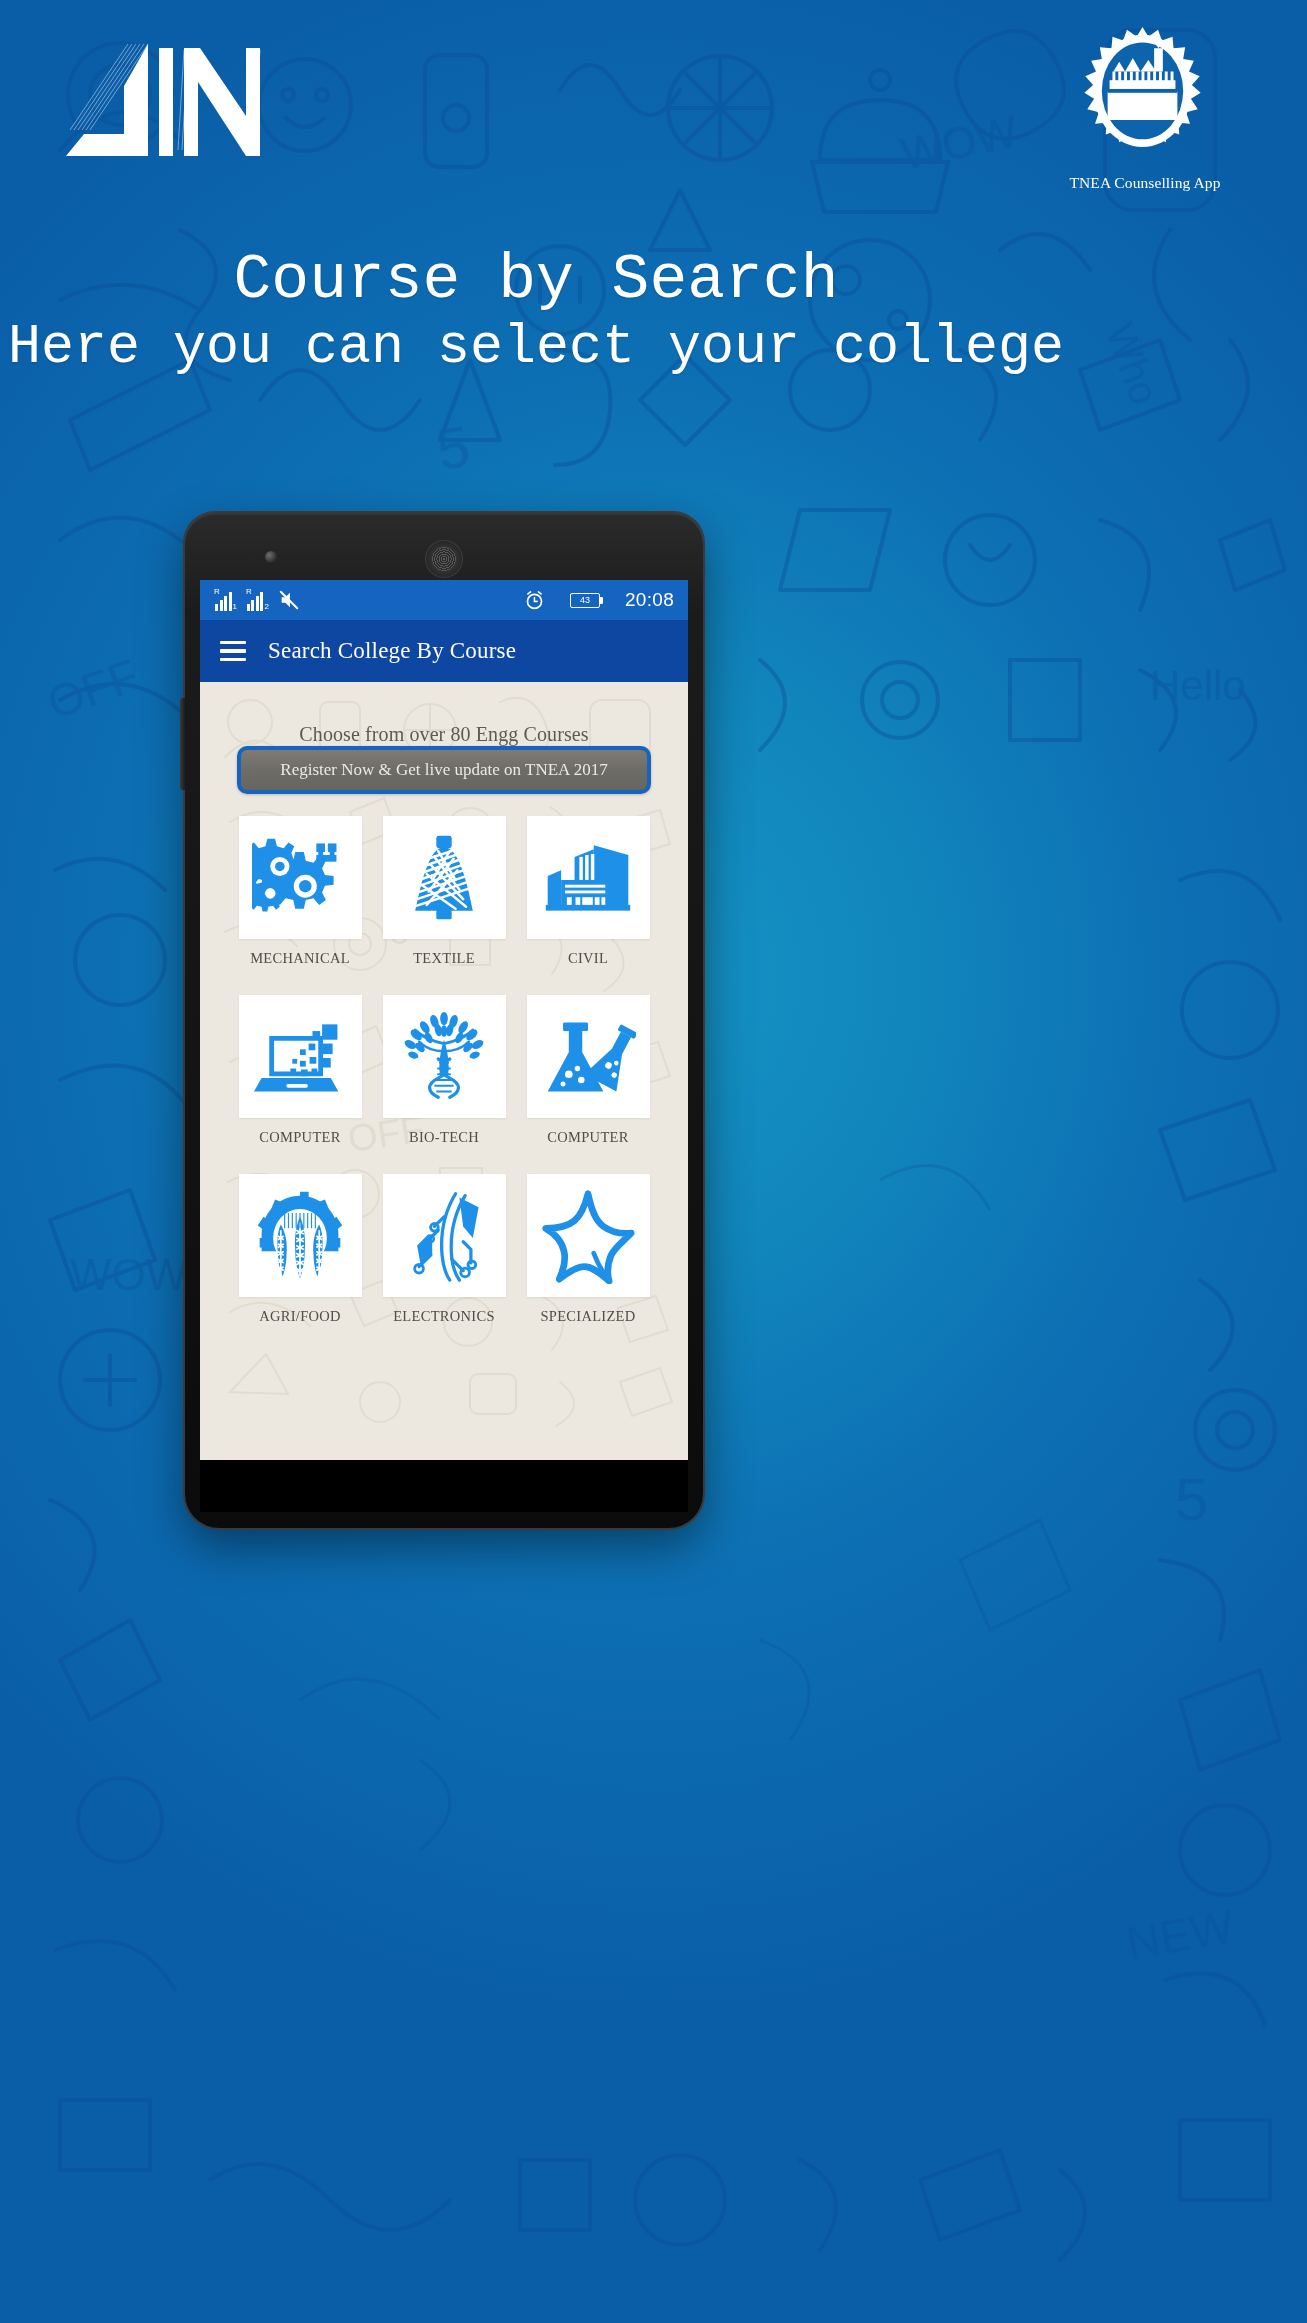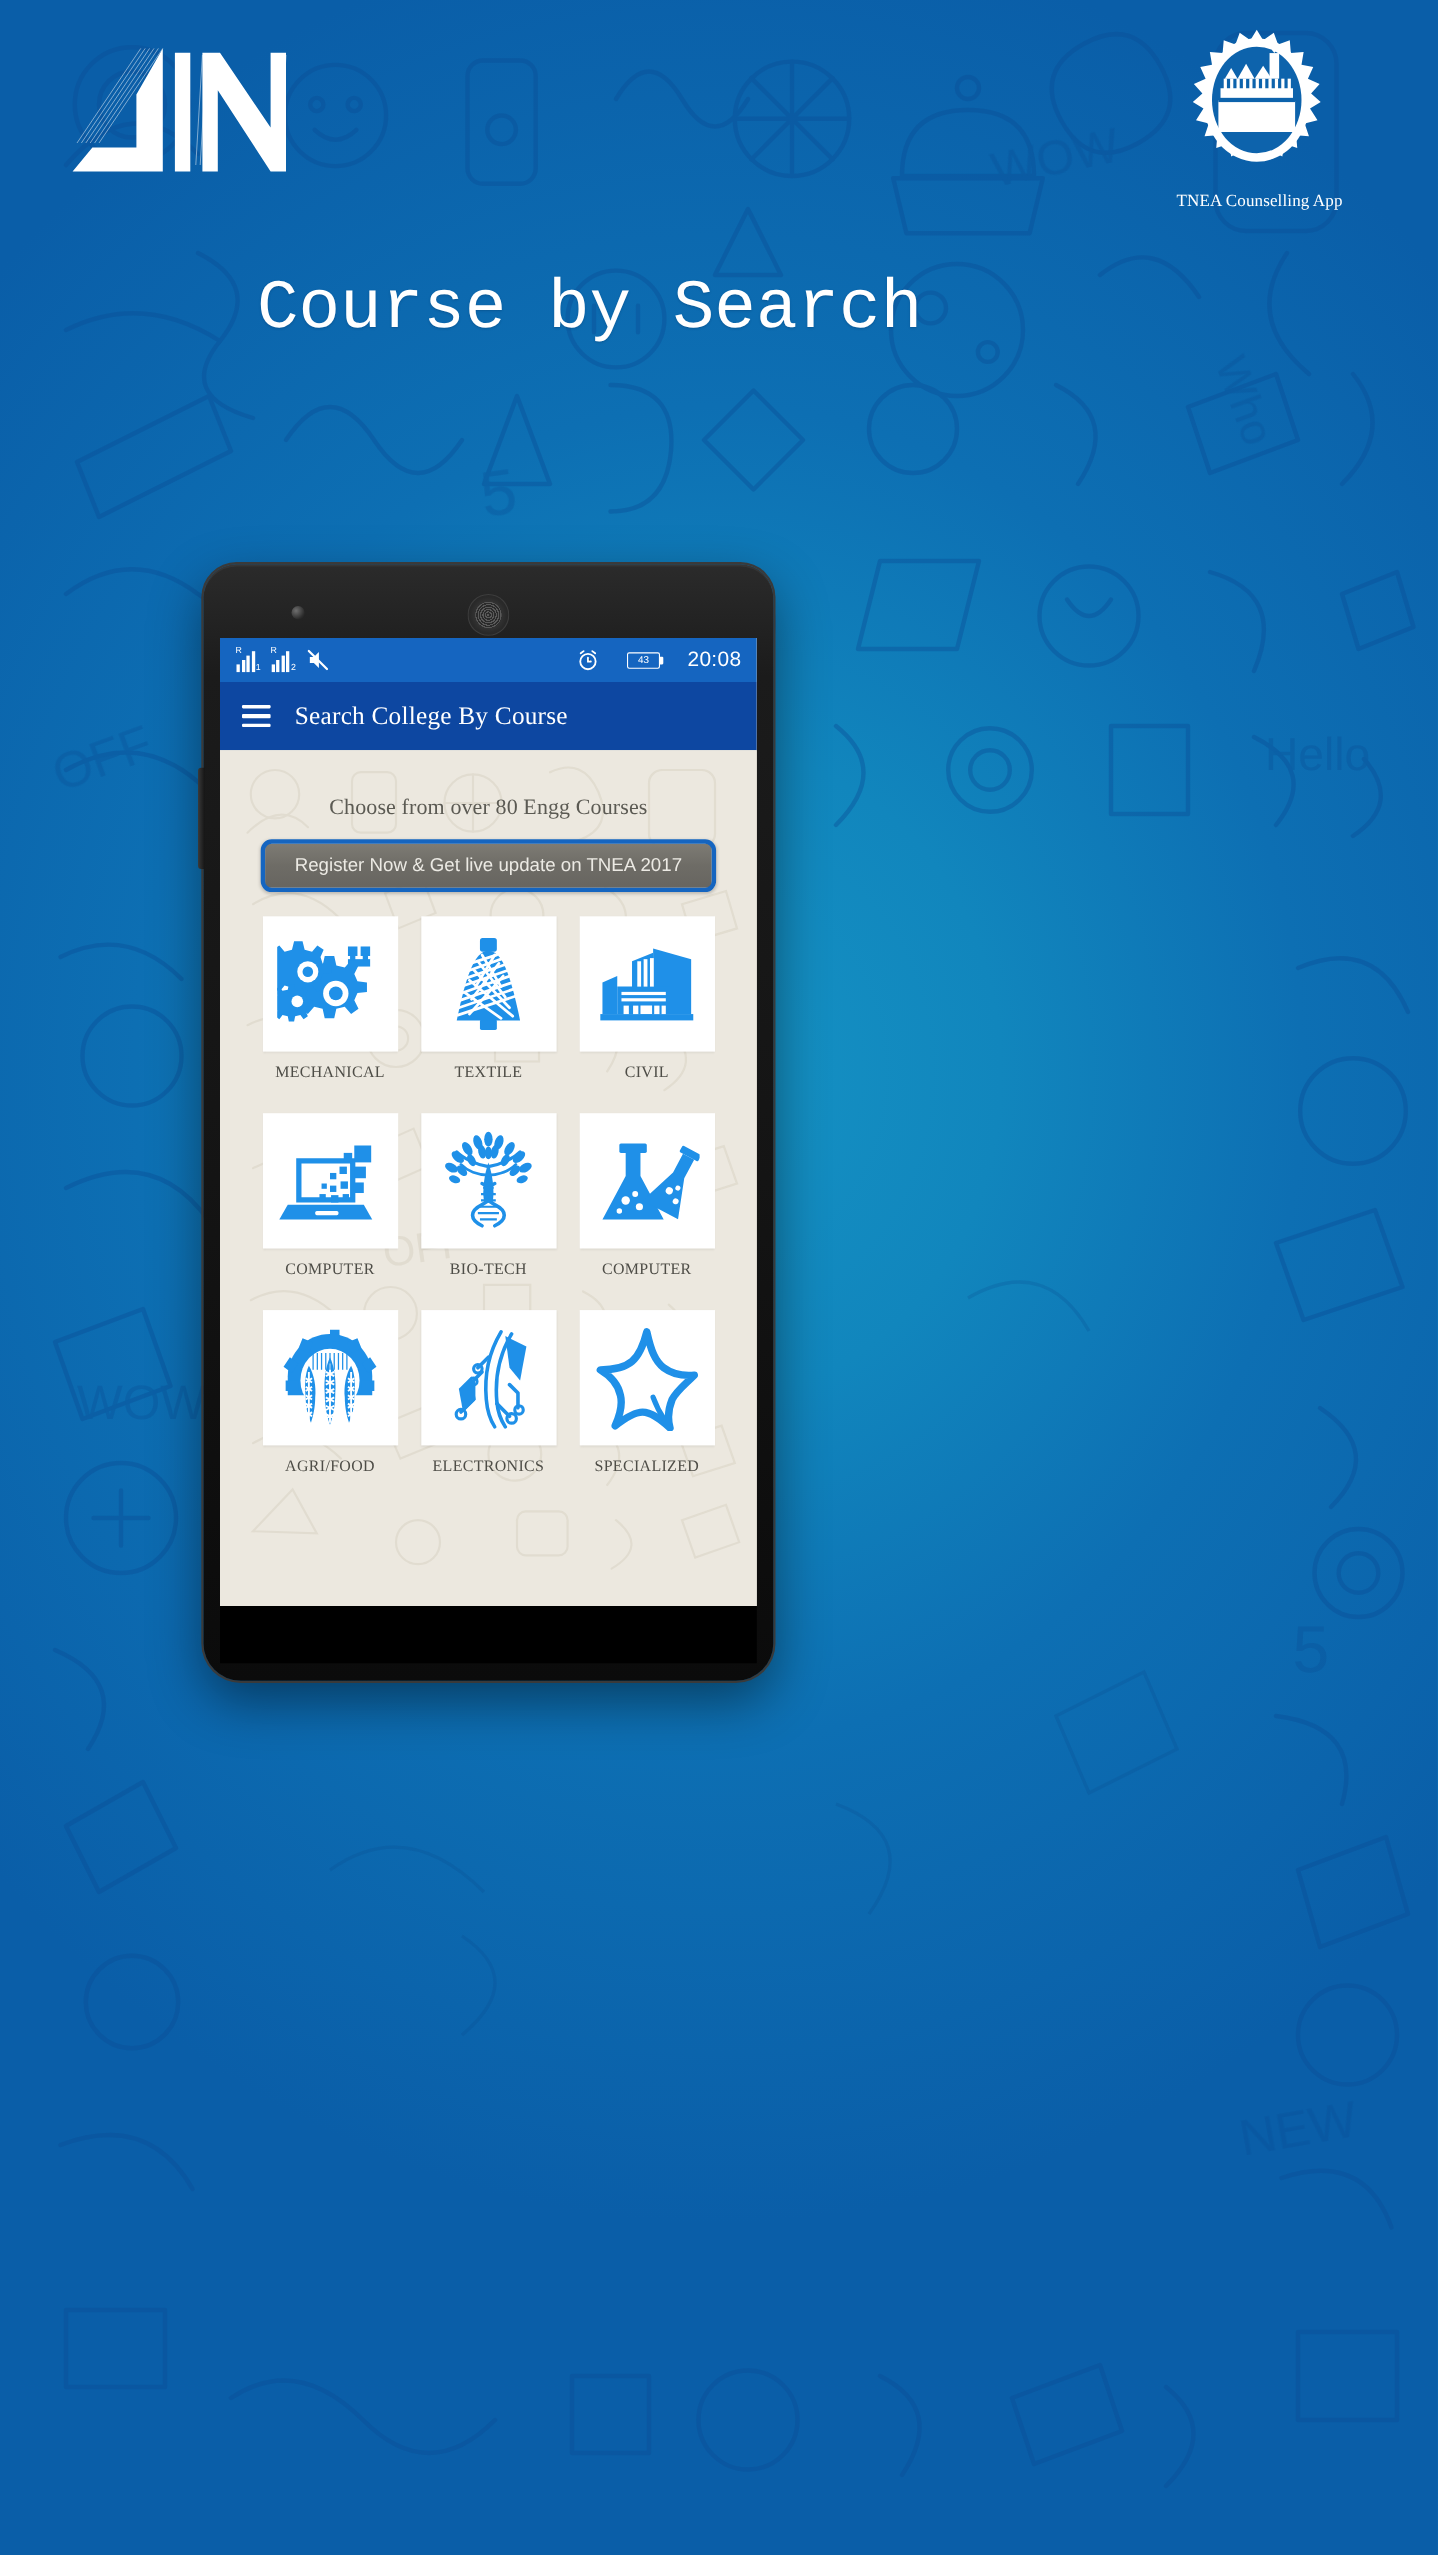--- a/index.html
+++ b/index.html
@@ -132,25 +132,25 @@
   }
   #content-doodle { position:absolute; inset:0; opacity:.30; }
 
   #choose-text {
     position:relative; text-align:center; color:#5b5a53;
     font-size:20px; font-family:"Liberation Serif",serif;
     padding-top:41px; letter-spacing:.1px;
   }
 
   #register-btn {
-    position:relative; margin:17px auto 0; width:414px; height:48px;
+    position:relative; margin:0 auto 0; width:414px; height:48px;
     background:linear-gradient(180deg,#7d7b74 0%,#6e6c66 50%,#676560 100%);
     border:4px solid #1565c0; border-radius:10px;
     display:flex; align-items:center; justify-content:center;
-    color:#eceae4; font-size:17px; font-family:Liberation Sans, sans-serif;
+    color:#eceae4; font-size:17px; font-family:Liberation Serif, serif;
     cursor:pointer; box-shadow:0 1px 3px rgba(0,0,0,.2);
   }
 
   
   #grid {
     position:relative; margin-top:22px;
     display:grid; grid-template-columns:repeat(3,1fr);
     row-gap:28px; padding:0 28px;
     justify-items:center;
   }
@@ -335,20 +335,21 @@
       <path d="M96.5 10 q6 8 0 14 q-6 -6 0 -14z"></path>
     </g>
     <rect x="44" y="68" width="72" height="2" fill="#0d63ac"></rect>
   </svg>
 
   <div id="emblem-caption">TNEA Counselling App</div>
 </div>
 
 <div id="headline">
   <div class="l1">Course by Search</div>
+  <div class="l2">Here you can select your college</div>
 </div>
 
 <div id="phone">
   <div id="phone-left-btn"></div>
   <div id="phone-speaker"></div>
   <div id="phone-camera"></div>
 
   <div id="screen">
 
     <div id="statusbar">

